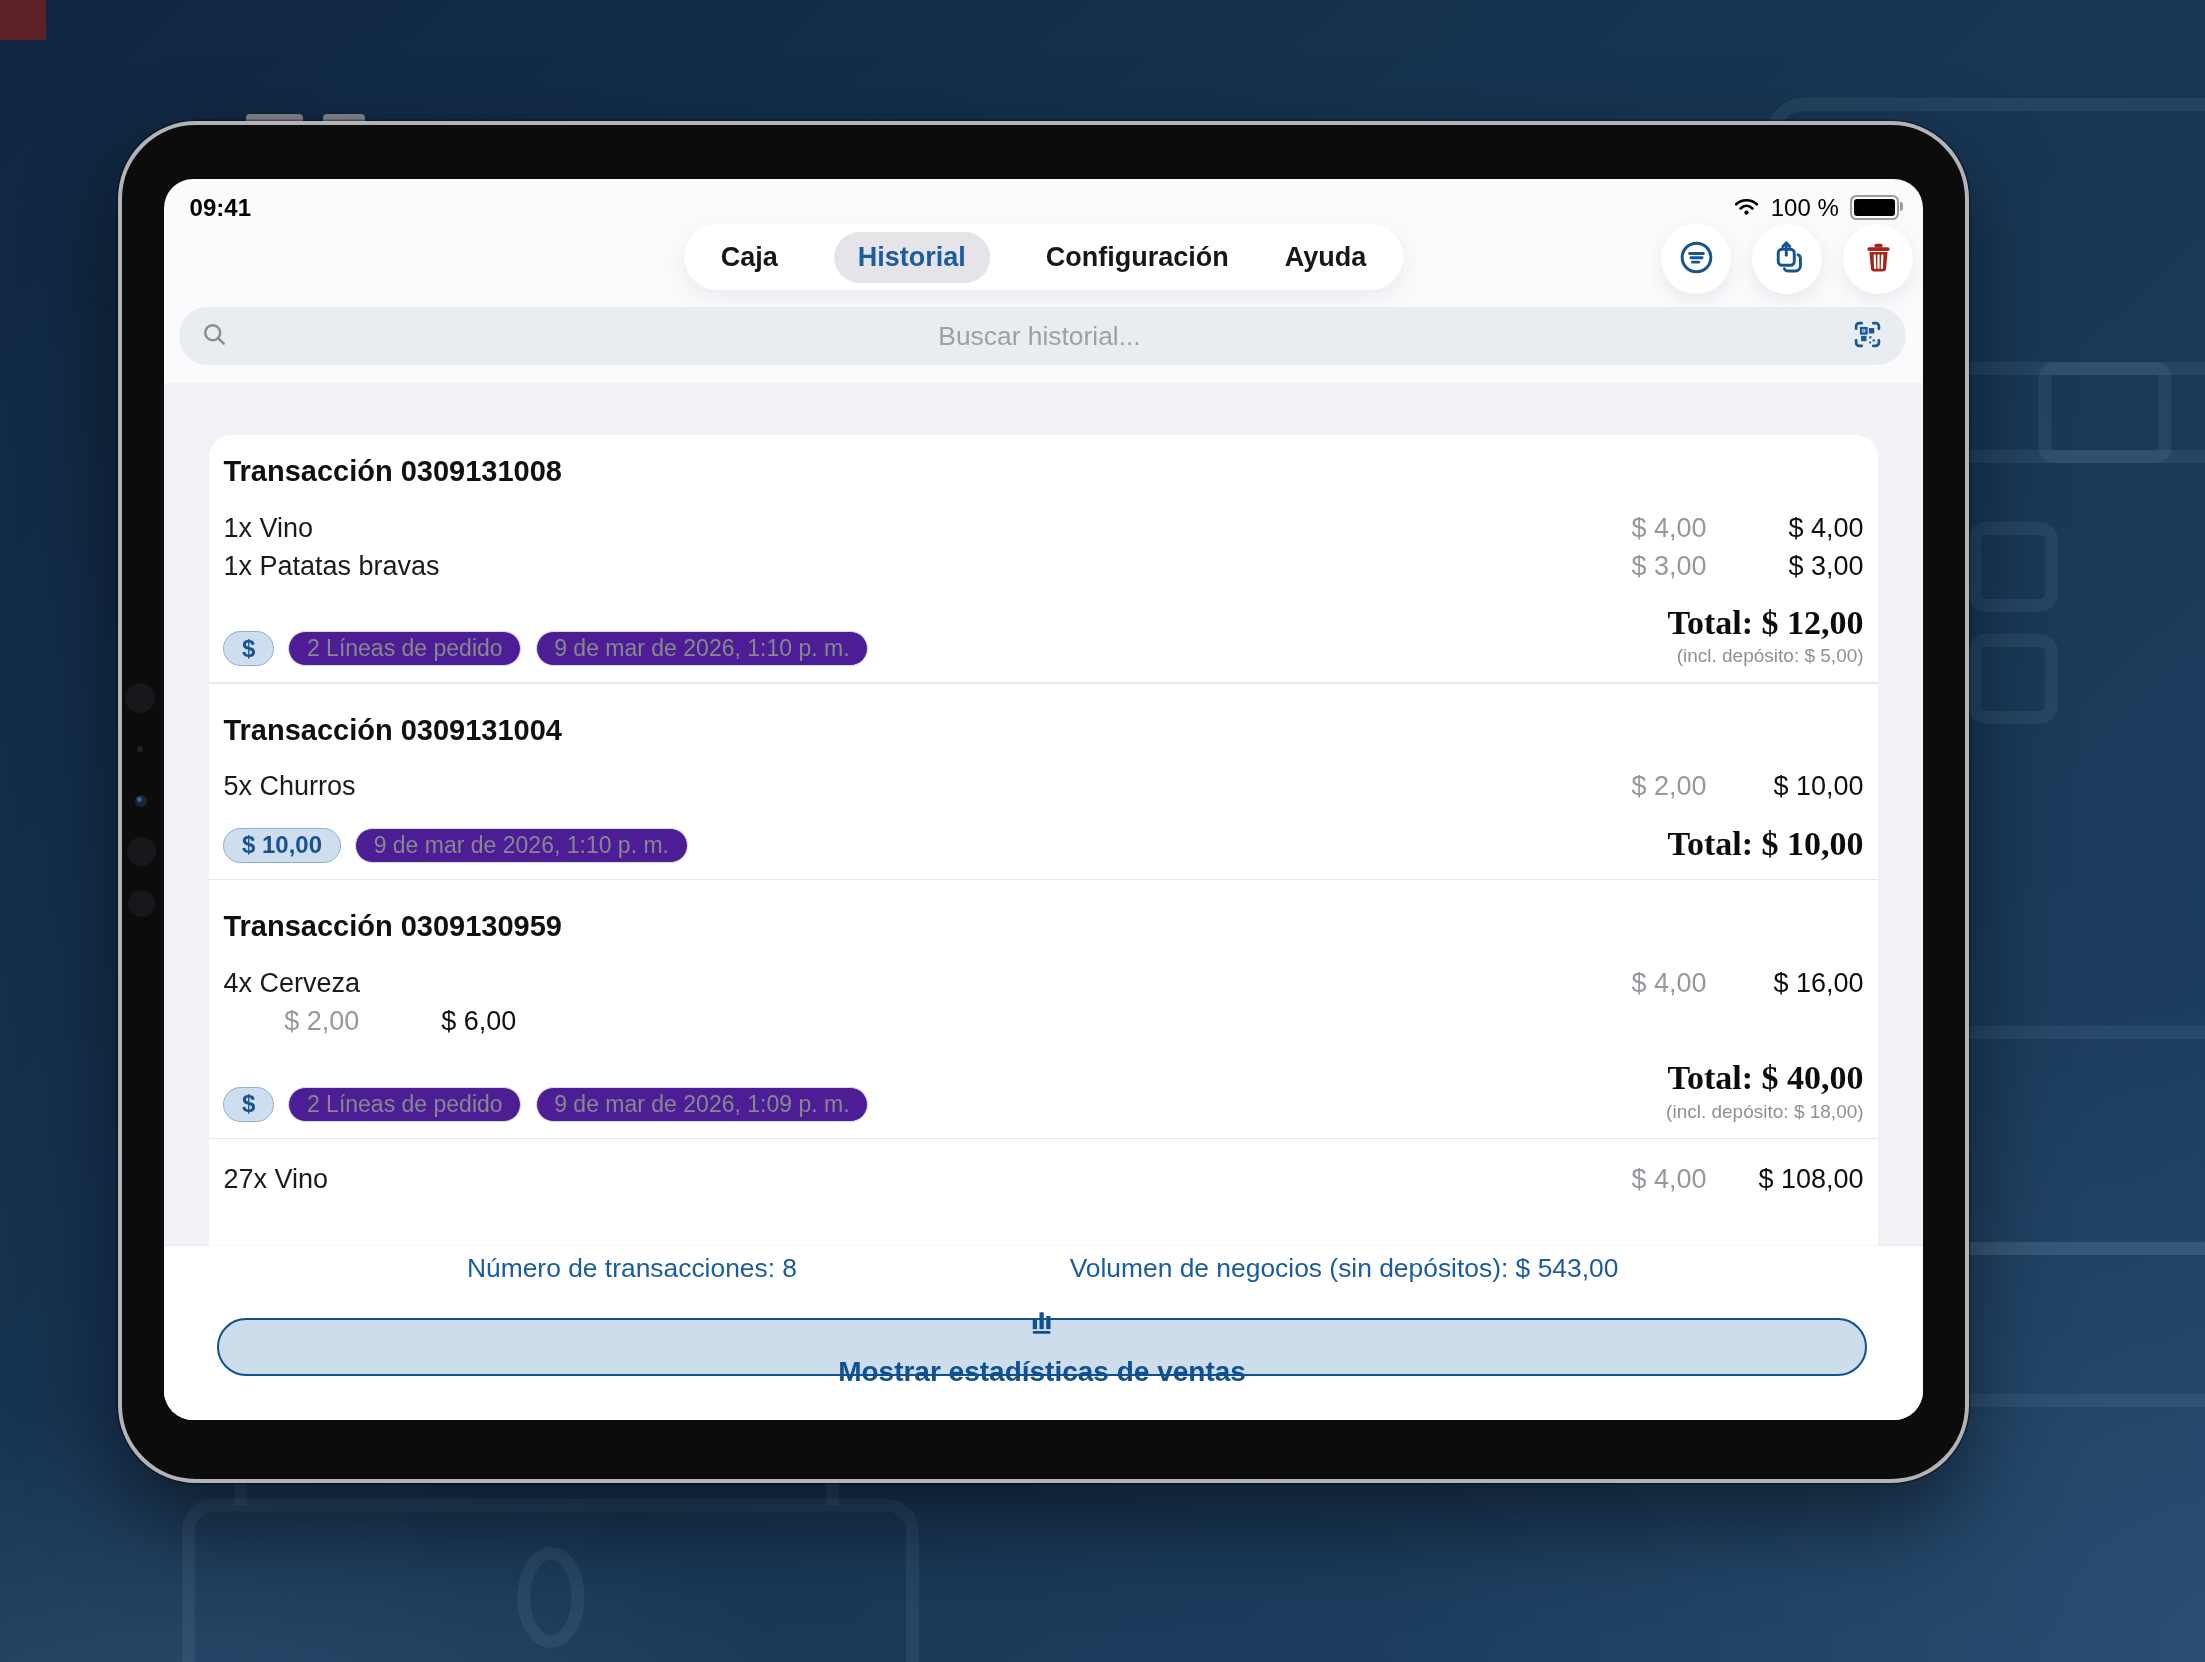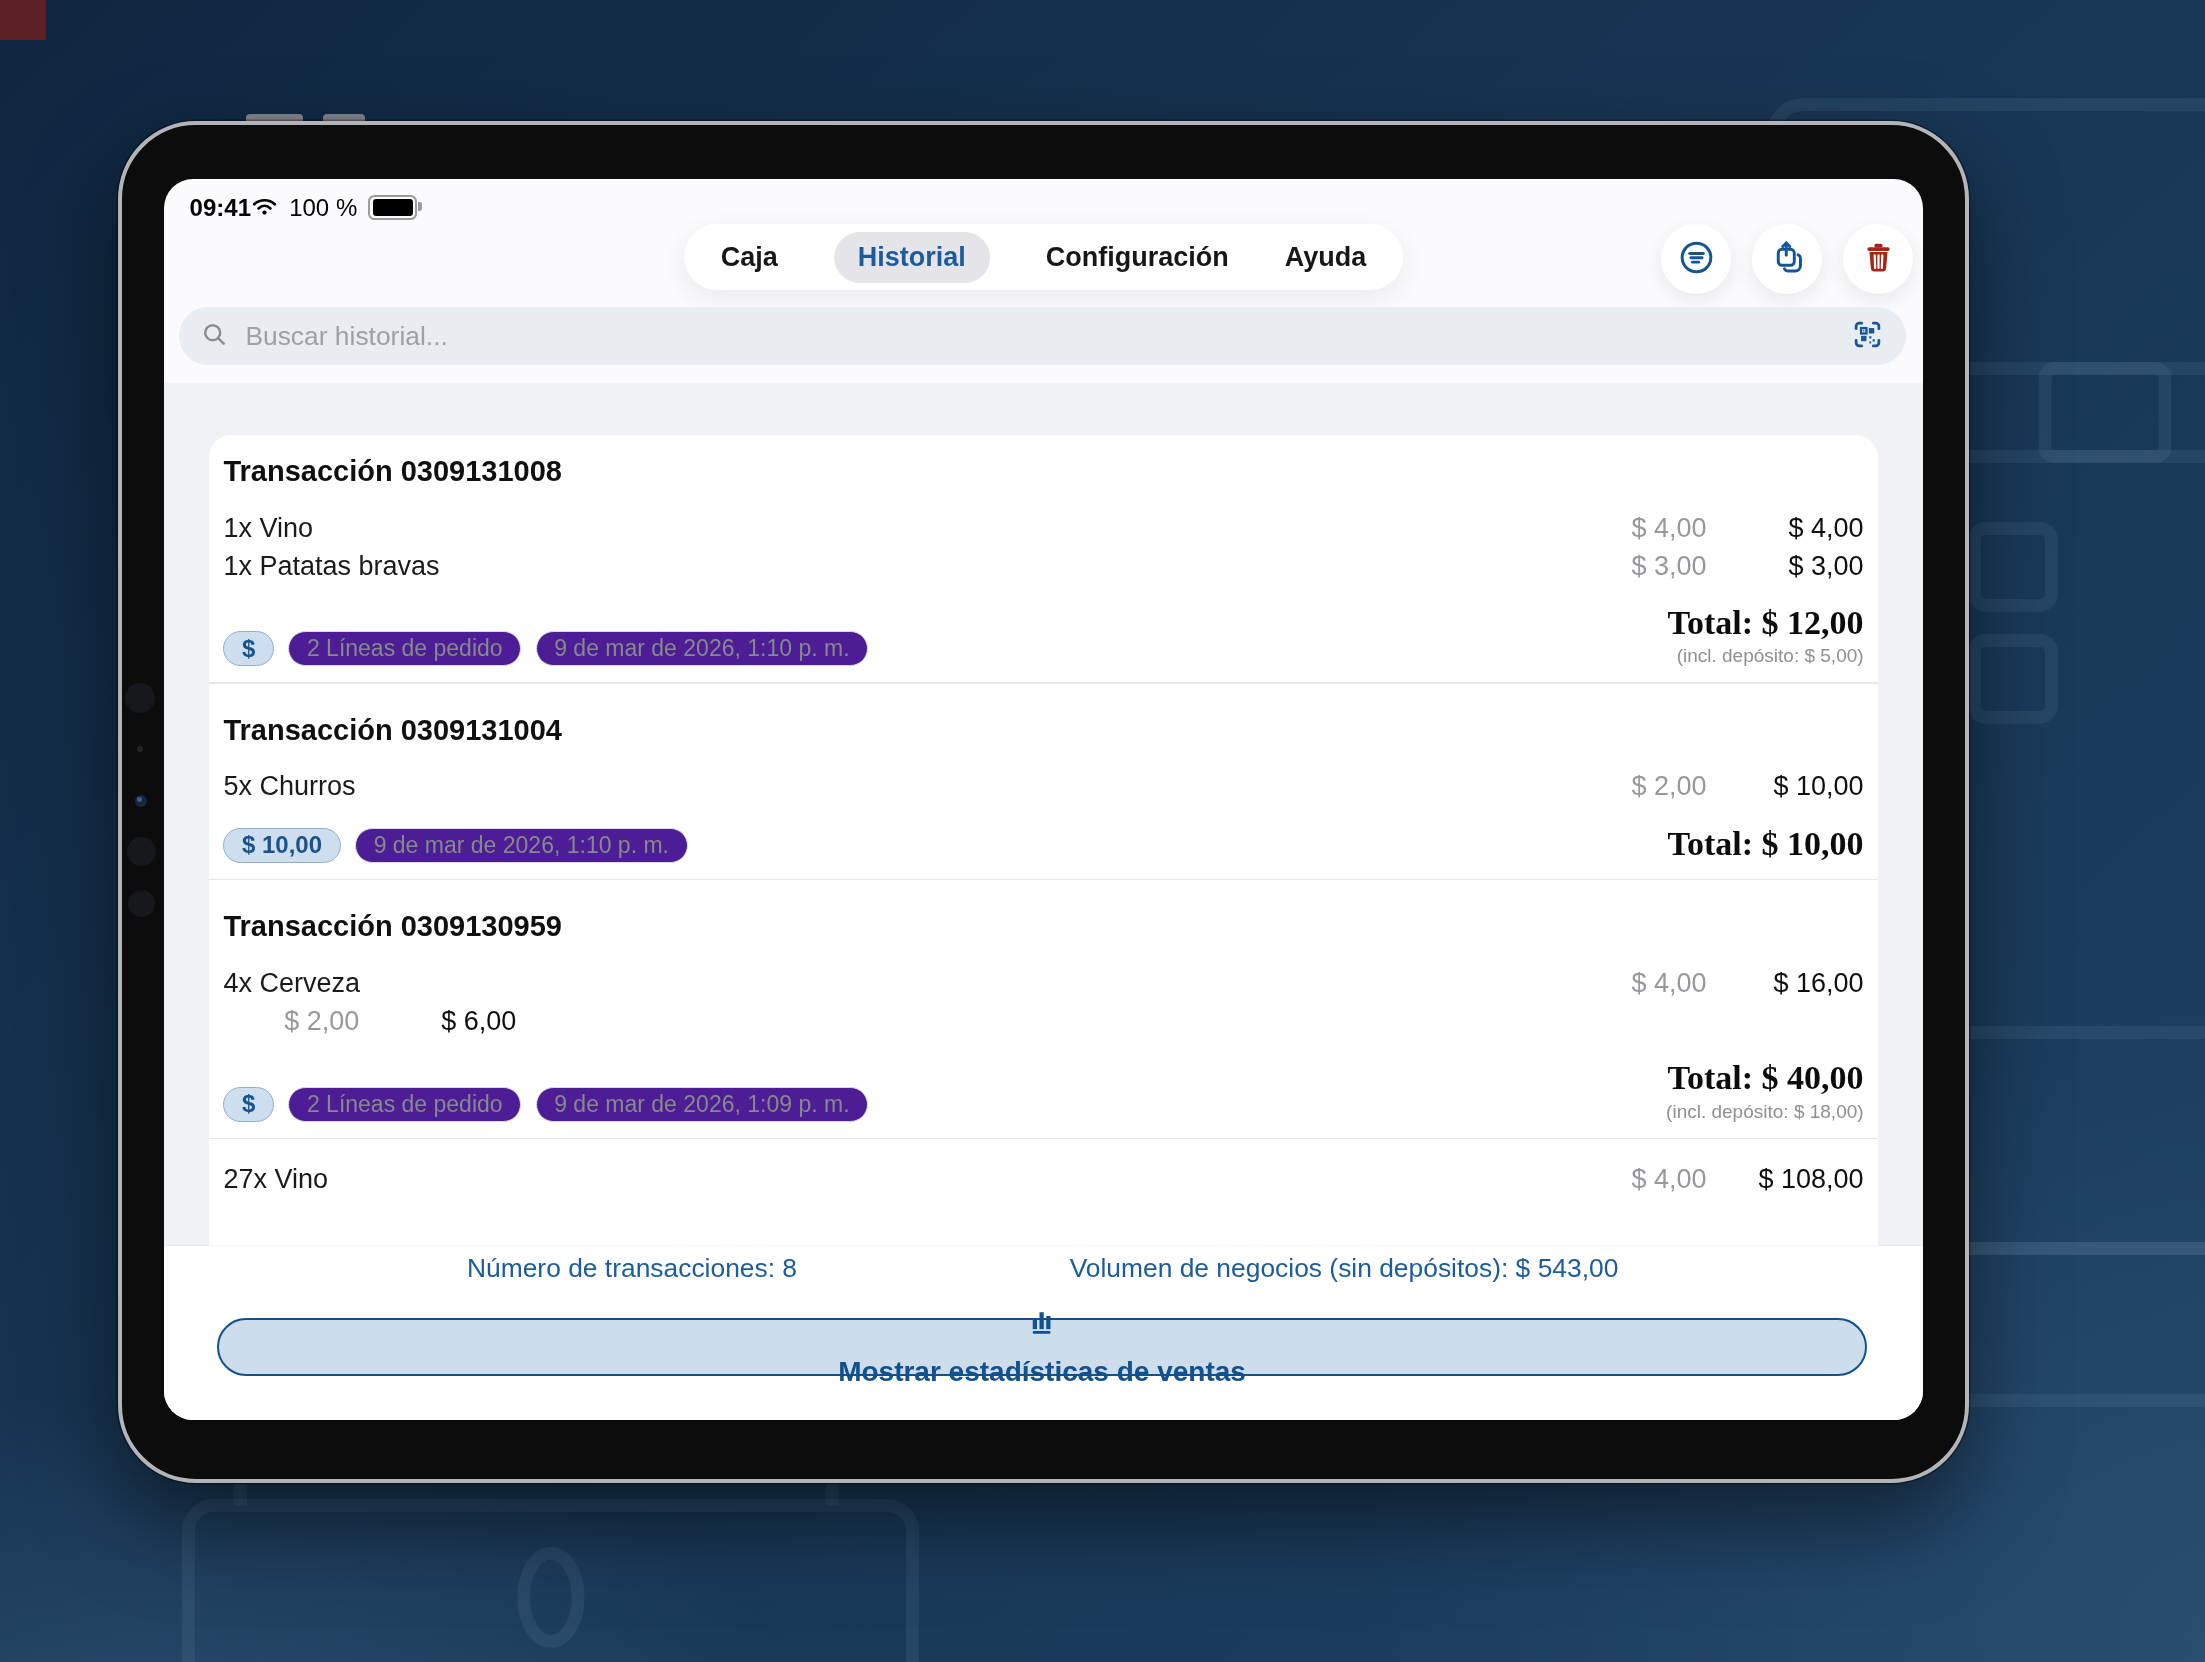--- a/index.html
+++ b/index.html
@@ -30,21 +30,21 @@
   .cam-lens{position:absolute;border-radius:50%;background:#16263c;left:12.8px;top:670px;width:12px;height:12px;}
   .cam-lens:after{content:"";position:absolute;left:2.4px;top:2.4px;width:4.8px;height:4.8px;border-radius:50%;background:#3d5f8d;}
 
   
   .screen{
     position:absolute;left:42px;top:54px;width:1759px;height:1241px;
     background:#fbfbfd;border-radius:29px;overflow:hidden;
   }
 
   
-  .statusbar{position:absolute;top:0;left:0;right:0;height:46px;display:flex;align-items:center;padding:11.2px 24px 0 25.6px;box-sizing:border-box;}
+  .statusbar{position:absolute;top:0;left:0;right:0;height:46px;display:flex;justify-content:space-between;align-items:center;padding:11.2px 24px 0 25.6px;box-sizing:border-box;}
   .status-time{font-size:24px;font-weight:600;color:#000;}
   .status-right{display:flex;align-items:center;gap:11.2px;}
   .status-batt-label{font-size:24px;font-weight:500;color:#000;}
   .bat{width:45px;height:21.6px;border:2px solid rgba(60,60,67,.5);border-radius:6.4px;position:relative;}
   .bat-fill{position:absolute;left:2.4px;top:2.4px;right:2.4px;bottom:2.4px;background:#000;border-radius:3.2px;}
   .bat-nub{position:absolute;right:-6.4px;top:5.6px;width:3.6px;height:8.8px;background:rgba(60,60,67,.5);border-radius:0 2.4px 2.4px 0;}
 
   
   .navrow{position:absolute;top:45px;left:0;right:0;height:70px;}
   .segmented{
@@ -55,21 +55,21 @@
   .tab{font-size:27px;font-weight:600;color:#17171a;white-space:nowrap;}
   .tab.selected{background:#e4e4e9;color:#1d5b9e;height:51px;display:flex;align-items:center;padding:0 24px;border-radius:25.6px;}
   .circle-btns{position:absolute;right:9.6px;top:0;display:flex;gap:21px;}
   .cbtn{width:70px;height:70px;border-radius:50%;background:#fff;display:flex;align-items:center;justify-content:center;box-shadow:0 6.4px 17.6px rgba(55,65,90,.10);}
 
   
   .searchbar{
     position:absolute;top:128px;left:15px;right:17px;height:58px;background:#e9ecf1;
     border-radius:29px;display:flex;align-items:center;padding:0 21px;box-sizing:border-box;gap:14.4px;
   }
-  .searchbar input{flex:1;background:transparent;border:none;outline:none;font-family:inherit;font-size:26.4px;color:#3a3a3e;}
+  .searchbar input{flex:1;background:transparent;border:none;outline:none;font-family:inherit;font-size:26.4px;color:#3a3a3e;text-align:center;}
   .searchbar input::placeholder{color:#9fa0a6;}
   .qr-btn{margin-left:auto;display:flex;align-items:center;}
 
   
   .content{position:absolute;top:204px;left:0;right:0;height:863px;background:#f1f2f6;overflow:hidden;}
   .card{margin:52px 45px 0;background:#fff;border-radius:22.4px 22.4px 0 0;padding:19px 14.4px 32px;box-sizing:border-box;min-height:848px;}
 
   .tx-title{font-size:29px;line-height:34px;font-weight:700;color:#101012;margin:0;}
   .tx-lines{margin-top:21px;}
   .tx-line{display:flex;align-items:center;height:38px;font-size:27px;color:#1a1a1c;}

